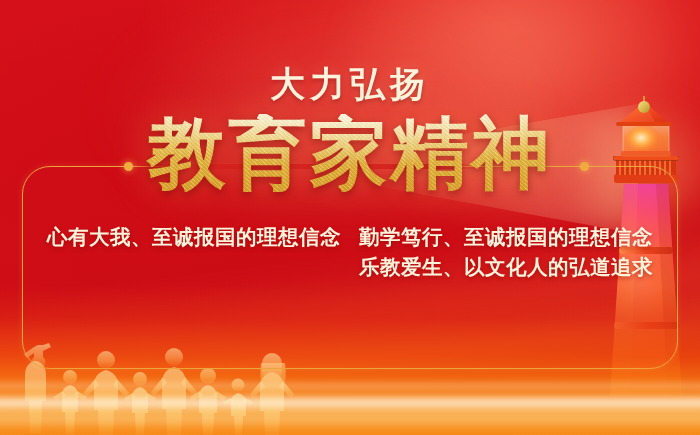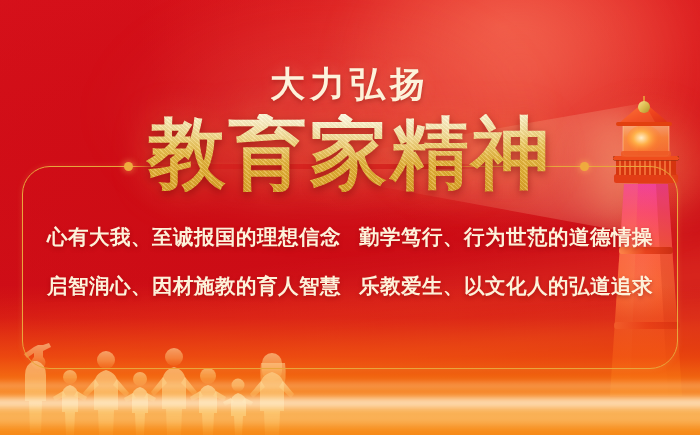--- a/index.html
+++ b/index.html
@@ -128,21 +128,21 @@
     -webkit-background-clip:text; background-clip:text;
     color:transparent; -webkit-text-fill-color:transparent;
     filter:drop-shadow(0 3px 4px rgba(110,0,0,0.50)) drop-shadow(0 0 18px rgba(255,190,100,0.32));
   }
 
   .columns{
     position:absolute; left:22px; right:22px; top:223px;
     display:flex; justify-content:center; gap:18px;
     z-index:6;
   }
-  .col{ display:flex; flex-direction:column; gap:19px; }
+  .col{ display:flex; flex-direction:column; gap:0; }
   .col .line{
     font-size:20.5px; font-weight:bold; letter-spacing:0.5px; white-space:nowrap;
     color:#fdf2da;
     font-family:"DejaVu Sans","Liberation Sans",sans-serif;
     text-shadow:0 2px 4px rgba(120,0,0,0.42);
     line-height:1.46;
   }
 </style>
 </head>
 <body>
@@ -312,21 +312,20 @@
   <div class="fdot l"></div>
   <div class="fdot r"></div>
 
   <div class="subtitle">大力弘扬</div>
 
   <div class="maintitle">教育家精神</div>
 
   <div class="columns">
     <div class="col">
       <div class="line">心有大我、至诚报国的理想信念</div>
-      <div class="line">启智润心、因材施教的育人智慧</div>
     </div>
     <div class="col">
-      <div class="line">勤学笃行、行为世范的道德情操</div>
+      <div class="line">勤学笃行、至诚报国的理想信念</div>
       <div class="line">乐教爱生、以文化人的弘道追求</div>
     </div>
   </div>
 
 </div>
 
 </body></html>

